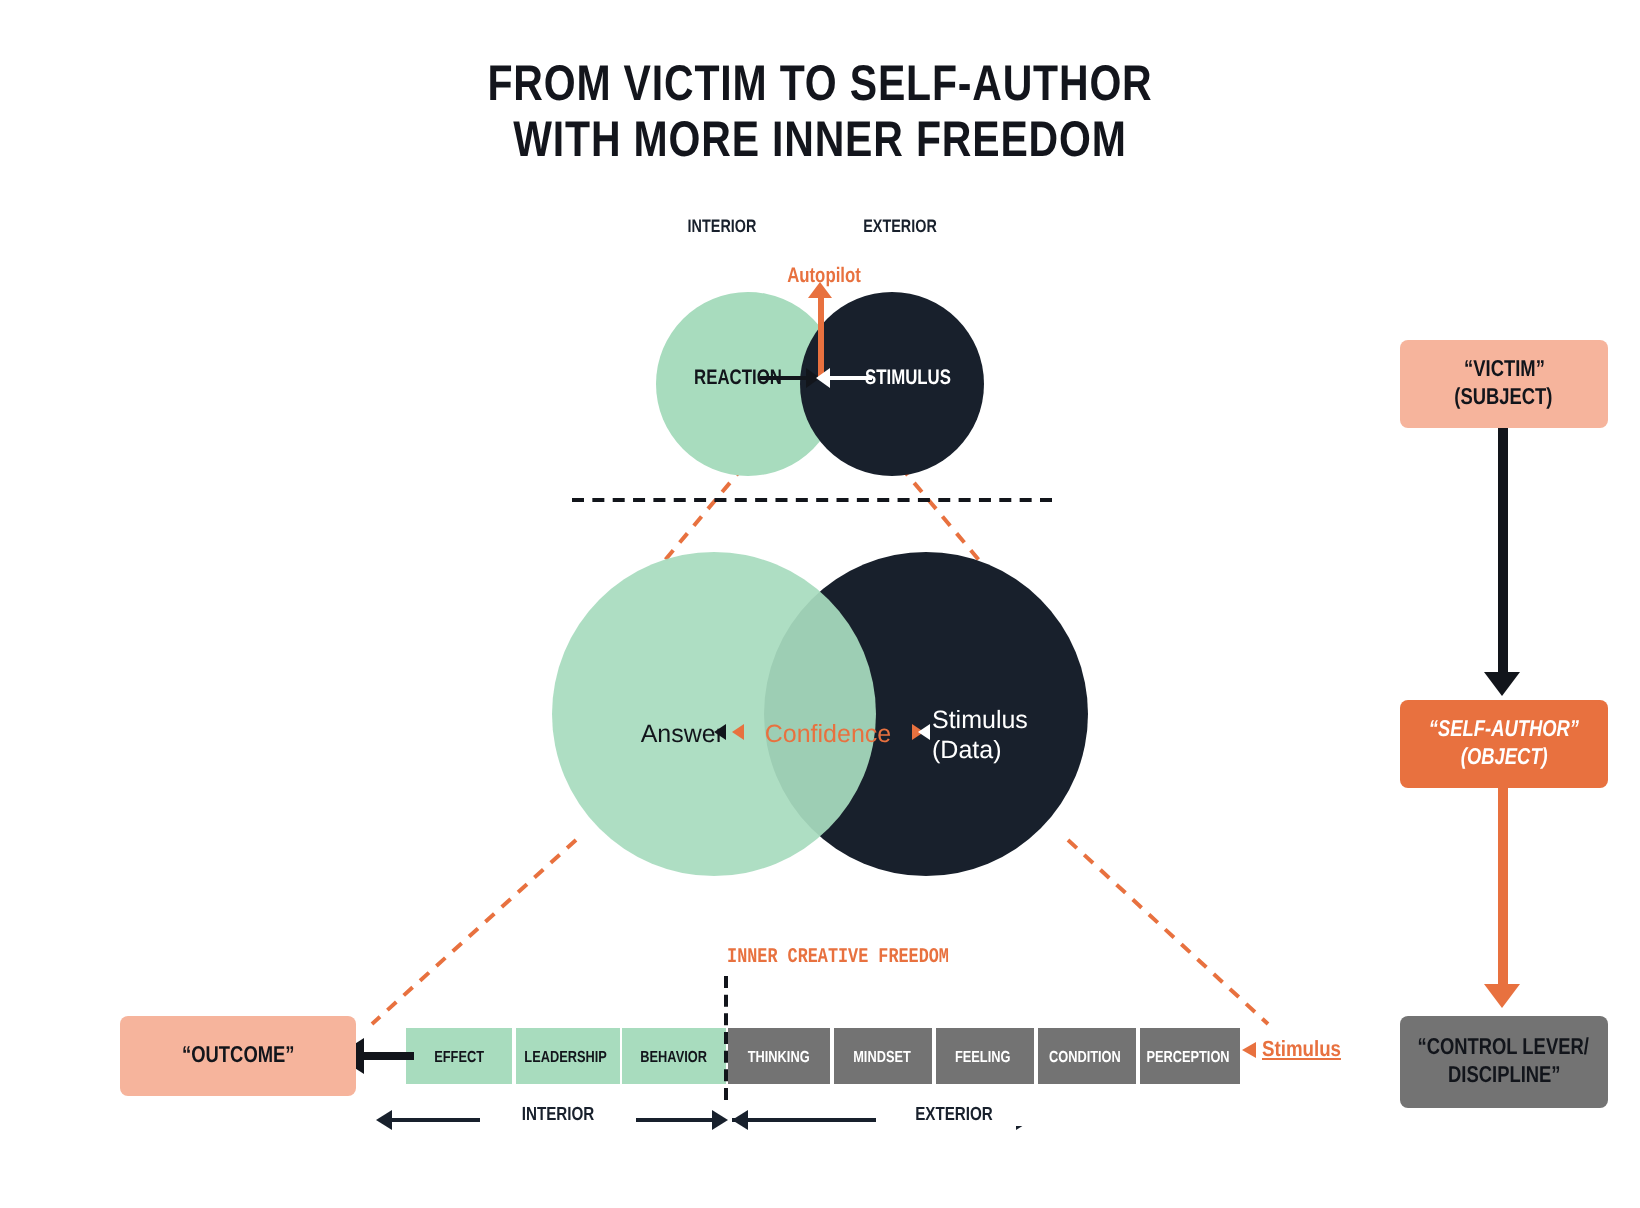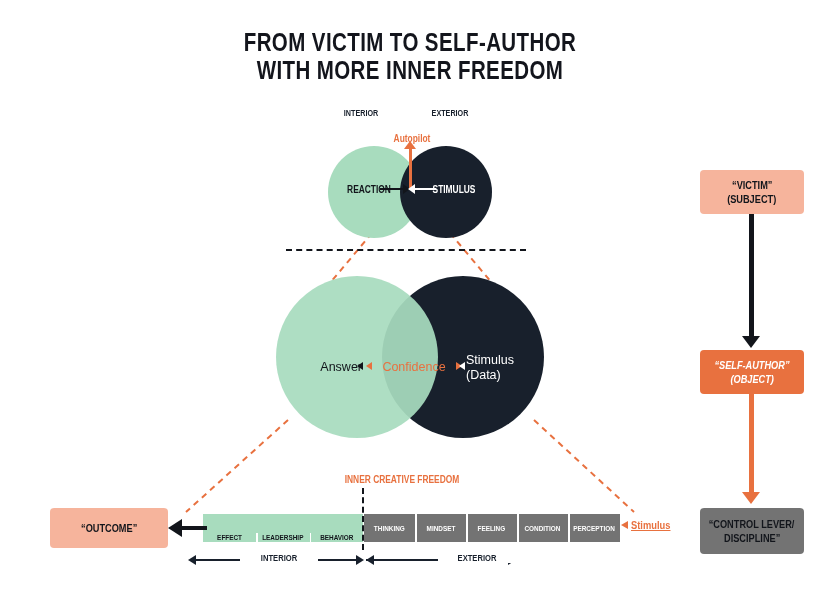--- a/index.html
+++ b/index.html
@@ -88,25 +88,25 @@
   #cf-ar-l-head { left:357px; top:362px; width:0;height:0;
     border-top:4.5px solid transparent;border-bottom:4.5px solid transparent;border-right:6.5px solid #12151b; }
   #cf-ar-l2-head { left:366px; top:362px; width:0;height:0;
     border-top:4.5px solid transparent;border-bottom:4.5px solid transparent;border-right:6.5px solid #e8713f; }
   #cf-ar-r-head { left:456px; top:362px; width:0;height:0;
     border-top:4.5px solid transparent;border-bottom:4.5px solid transparent;border-left:6.5px solid #e8713f; }
   #cf-ar-r2-head { left:459px; top:362px; width:0;height:0;
     border-top:4.5px solid transparent;border-bottom:4.5px solid transparent;border-right:6.5px solid #ffffff; }
 
   
-  #inner-freedom { left: 327px; top: 473px; width: 150px; text-align:center; font-size: 10.5px; color:#e8713f; }
+  #inner-freedom { left: 344px; top: 473px; width: 150px; text-align:center; font-size: 10.5px; color:#e8713f;font-family:Liberation Mono, monospace; }
 
   
   .bar { height: 28px; display: flex; align-items: stretch; }
-  #bar-green { left: 203px; top: 514px; width: 160px; background:#a8dcbe;align-items:flex-end; }
+  #bar-green { left: 203px; top: 514px; width: 160px; background:#a8dcbe; }
   #bar-dark  { left: 364px; top: 514px; width: 256px; background:#737373; }
   .seg { flex: 1; display:flex; align-items:center; justify-content:center; position: relative; }
   .seg + .seg::before {
     content:""; position:absolute; left:0; top:0; bottom:0; width:1.5px; background:#ffffff;
   }
   #bar-green .seg + .seg::before { background:#ffffff; }
   .seg-label { font-size: 8px; }
   #bar-green .seg-label { color:#12151b; }
   #bar-dark .seg-label { color:#ffffff; }
 
@@ -114,21 +114,21 @@
   #bar-split { left: 362px; top: 488px; width:0; height: 62px; border-left: 2.4px dashed #12151b; }
 
   
   #stimulus-tag { left: 631px; top: 519px; font-size: 11px; color:#e8713f; font-weight:700;
                   text-decoration: underline; transform: scaleX(0.85); transform-origin:left center; white-space:nowrap;}
   #stimulus-arrow-head { left: 621px; top: 521px; width:0;height:0;
     border-top:4.5px solid transparent;border-bottom:4.5px solid transparent;border-right:7px solid #e8713f; }
 
   
   #box-outcome {
-    left: 50px; top: 508px; width: 118px; height: 40px; background:#f6b49c; border-radius: 4px;
+    left: 60px; top: 508px; width: 118px; height: 40px; background:#f6b49c; border-radius: 4px;
     display:flex; align-items:center; justify-content:center; text-align:center;
   }
   #box-outcome .cond { font-size: 11.5px; color:#12151b; }
   #outcome-arrow-line { left: 181px; top: 526px; width: 26px; height: 4px; background:#12151b; }
   #outcome-arrow-head { left: 168px; top: 519px; width:0;height:0;
     border-top:9px solid transparent;border-bottom:9px solid transparent;border-right:14px solid #12151b; }
 
   
   .axis-line { height: 2.2px; background:#18202c; }
   #axis-int-line { left: 196px; top: 559px; width: 166px; }

